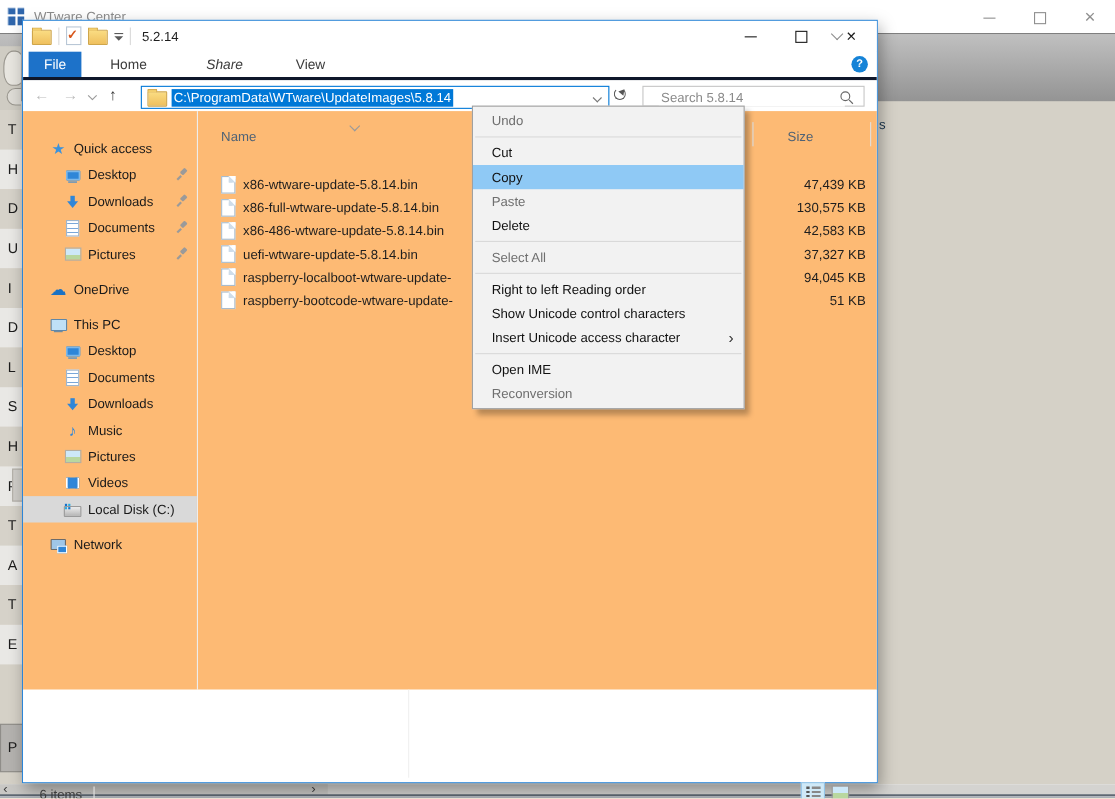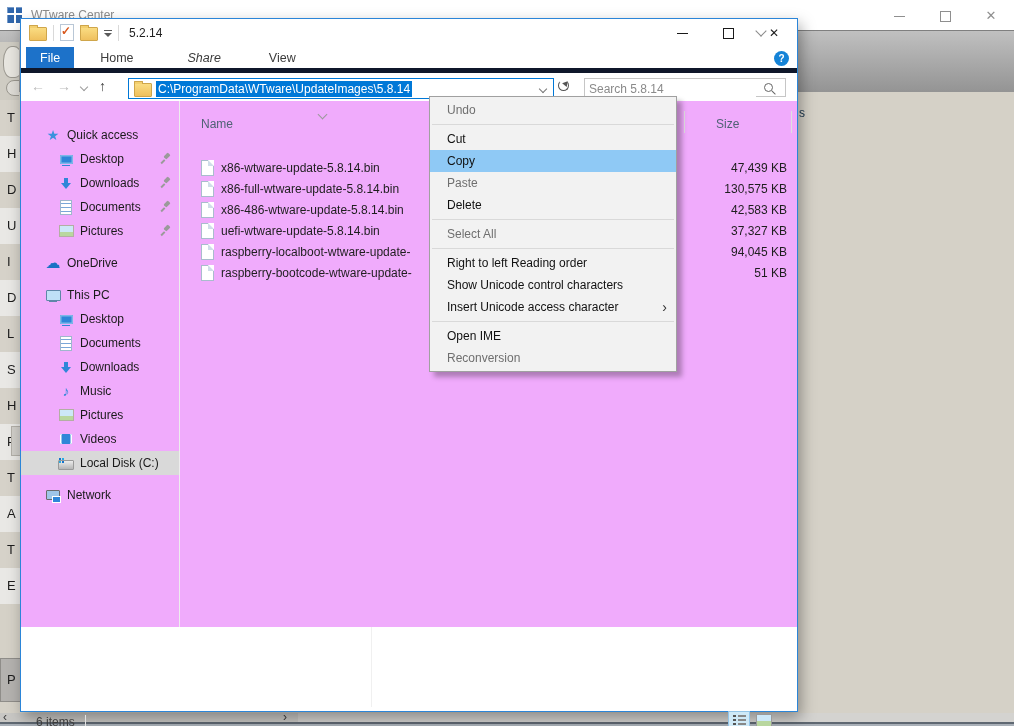--- a/index.html
+++ b/index.html
@@ -60,21 +60,21 @@
           border-top:4px solid #5a5a5a;position:relative;margin-top:4px;}
   .qat-dd::before{content:'';position:absolute;left:-4px;top:-7px;width:8px;height:1.5px;background:#5a5a5a;}
   .ex-title{margin-left:4px;color:#1f1f1f;font-size:12px;}
   .ex-controls{position:absolute;right:0;top:0;height:28px;display:flex;}
   .ex-ctrl{width:46px;height:28px;display:flex;align-items:center;justify-content:center;color:#1a1a1a;font-size:12px;}
   .ex-ctrl .bar{width:11px;height:1px;background:#1a1a1a;}
   .ex-ctrl .box{width:9px;height:9px;border:1px solid #1a1a1a;}
 
   
   .ex-tabs{position:absolute;left:0;top:28px;width:100%;height:26px;background:#fff;
-           border-bottom:5px solid #0f172a;box-sizing:border-box;display:flex;align-items:stretch;}
+           border-bottom:3px solid #0f172a;box-sizing:border-box;display:flex;align-items:stretch;}
   .tab{padding:0 15px;display:flex;align-items:center;color:#3b3b3b;font-size:12.5px;}
   .tab.active{background:#1d72c9;color:#fff;margin-left:5px;padding:0 14px;}
   .tab:nth-of-type(2){margin-left:11px;}
   .tab:nth-of-type(3){margin-left:24px;font-style:italic;}
   .tab:nth-of-type(4){margin-left:18px;}
   .ribbon-chevron{position:absolute;right:32px;top:8px;width:7px;height:7px;
       border-right:1.5px solid #8a8a8a;border-bottom:1.5px solid #8a8a8a;transform:rotate(45deg);}
   .help-btn{position:absolute;right:8px;top:32px;width:15px;height:15px;border-radius:50%;
       background:#1583d7;color:#fff;font-size:10px;font-weight:bold;text-align:center;line-height:15px;}
 
@@ -91,29 +91,29 @@
   .addr-box .icon-folder{margin-left:5px;flex:none;}
   .addr-sel{margin-left:4px;background:#0078d7;color:#fff;padding:1px 2px;white-space:nowrap;font-size:12px;}
   .addr-chevron{position:absolute;right:7px;top:7px;width:5px;height:5px;
       border-right:1.3px solid #777;border-bottom:1.3px solid #777;transform:rotate(45deg);}
   .refresh-btn{position:absolute;left:537px;top:7px;width:11px;height:11px;border:1.5px solid #555;
       border-radius:50%;border-top-color:transparent;box-sizing:border-box;}
   .refresh-btn::after{content:'';position:absolute;right:-2px;top:-3px;
       border:3px solid transparent;border-bottom:5px solid #555;transform:rotate(40deg);}
   .search-box{position:absolute;left:563px;top:5px;width:202px;height:19px;border:1px solid #c6c6c6;
       background:#fff;box-sizing:border-box;}
-  .search-input{position:absolute;left:2px;top:1px;width:165px;height:15px;border:none;outline:none;
+  .search-input{position:absolute;left:14px;top:1px;width:165px;height:15px;border:none;outline:none;
       font-family:"Liberation Sans",sans-serif;font-size:12px;color:#a21caf;}
   .search-input::placeholder{color:#8a8a8a;}
   .icon-search{position:absolute;right:12px;top:4px;width:7px;height:7px;border:1.4px solid #666;border-radius:50%;}
   .icon-search::after{content:'';position:absolute;width:5px;height:1.4px;background:#666;
       transform:rotate(45deg);right:-4px;bottom:-2px;}
 
   
-  .ex-main{position:absolute;left:0;top:82px;width:776px;height:526px;background:#f0abfc;}
+  .ex-main{position:absolute;left:0;top:82px;width:776px;height:526px;background:#fdba74;}
   .sidebar-sep{position:absolute;left:158px;top:0;width:1px;height:526px;background:#ededed;}
 
   .sidebar{position:absolute;left:0;top:22px;width:158px;}
   .tree-item{position:relative;height:24px;display:flex;align-items:center;color:#1a1a1a;}
   .tree-item.group{margin-top:8px;text-align:center;}
   .tree-item.lvl1{padding-left:24px;}
   .tree-item.lvl2{padding-left:37px;}
   .tree-item.selected{background:#d9d9d9;}
   .tree-icon{width:16px;height:16px;flex:none;margin-right:6px;position:relative;
              display:flex;align-items:center;justify-content:center;}

